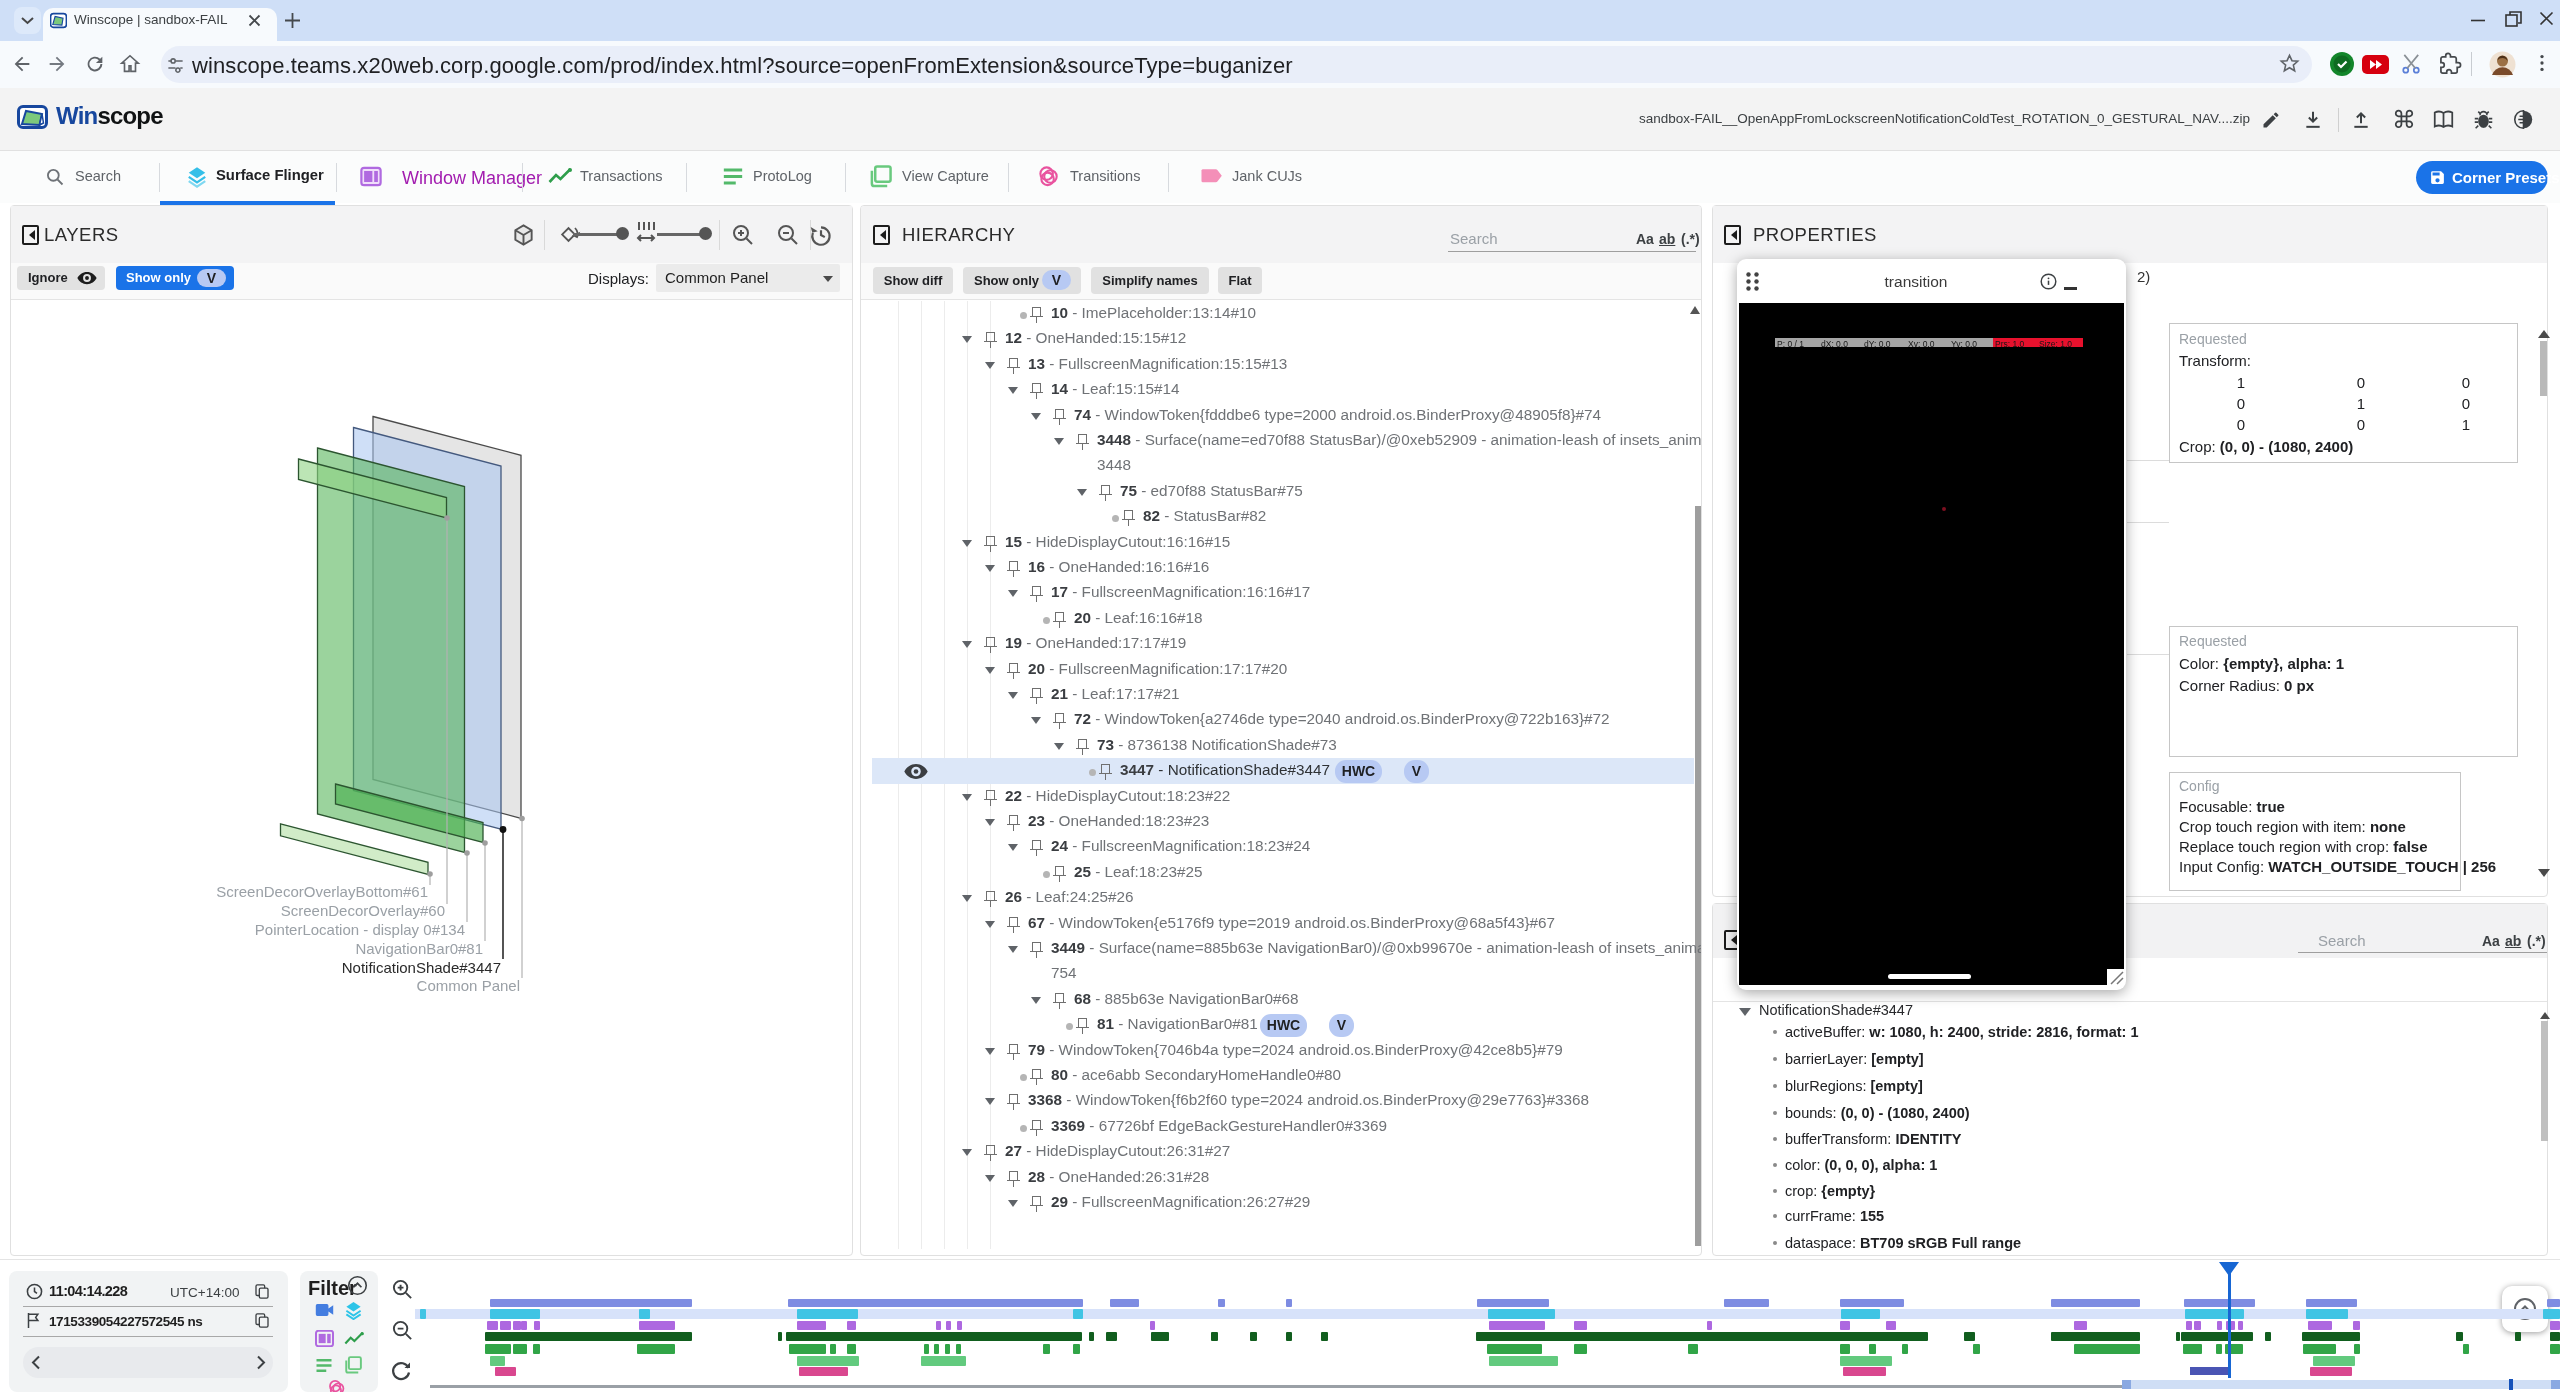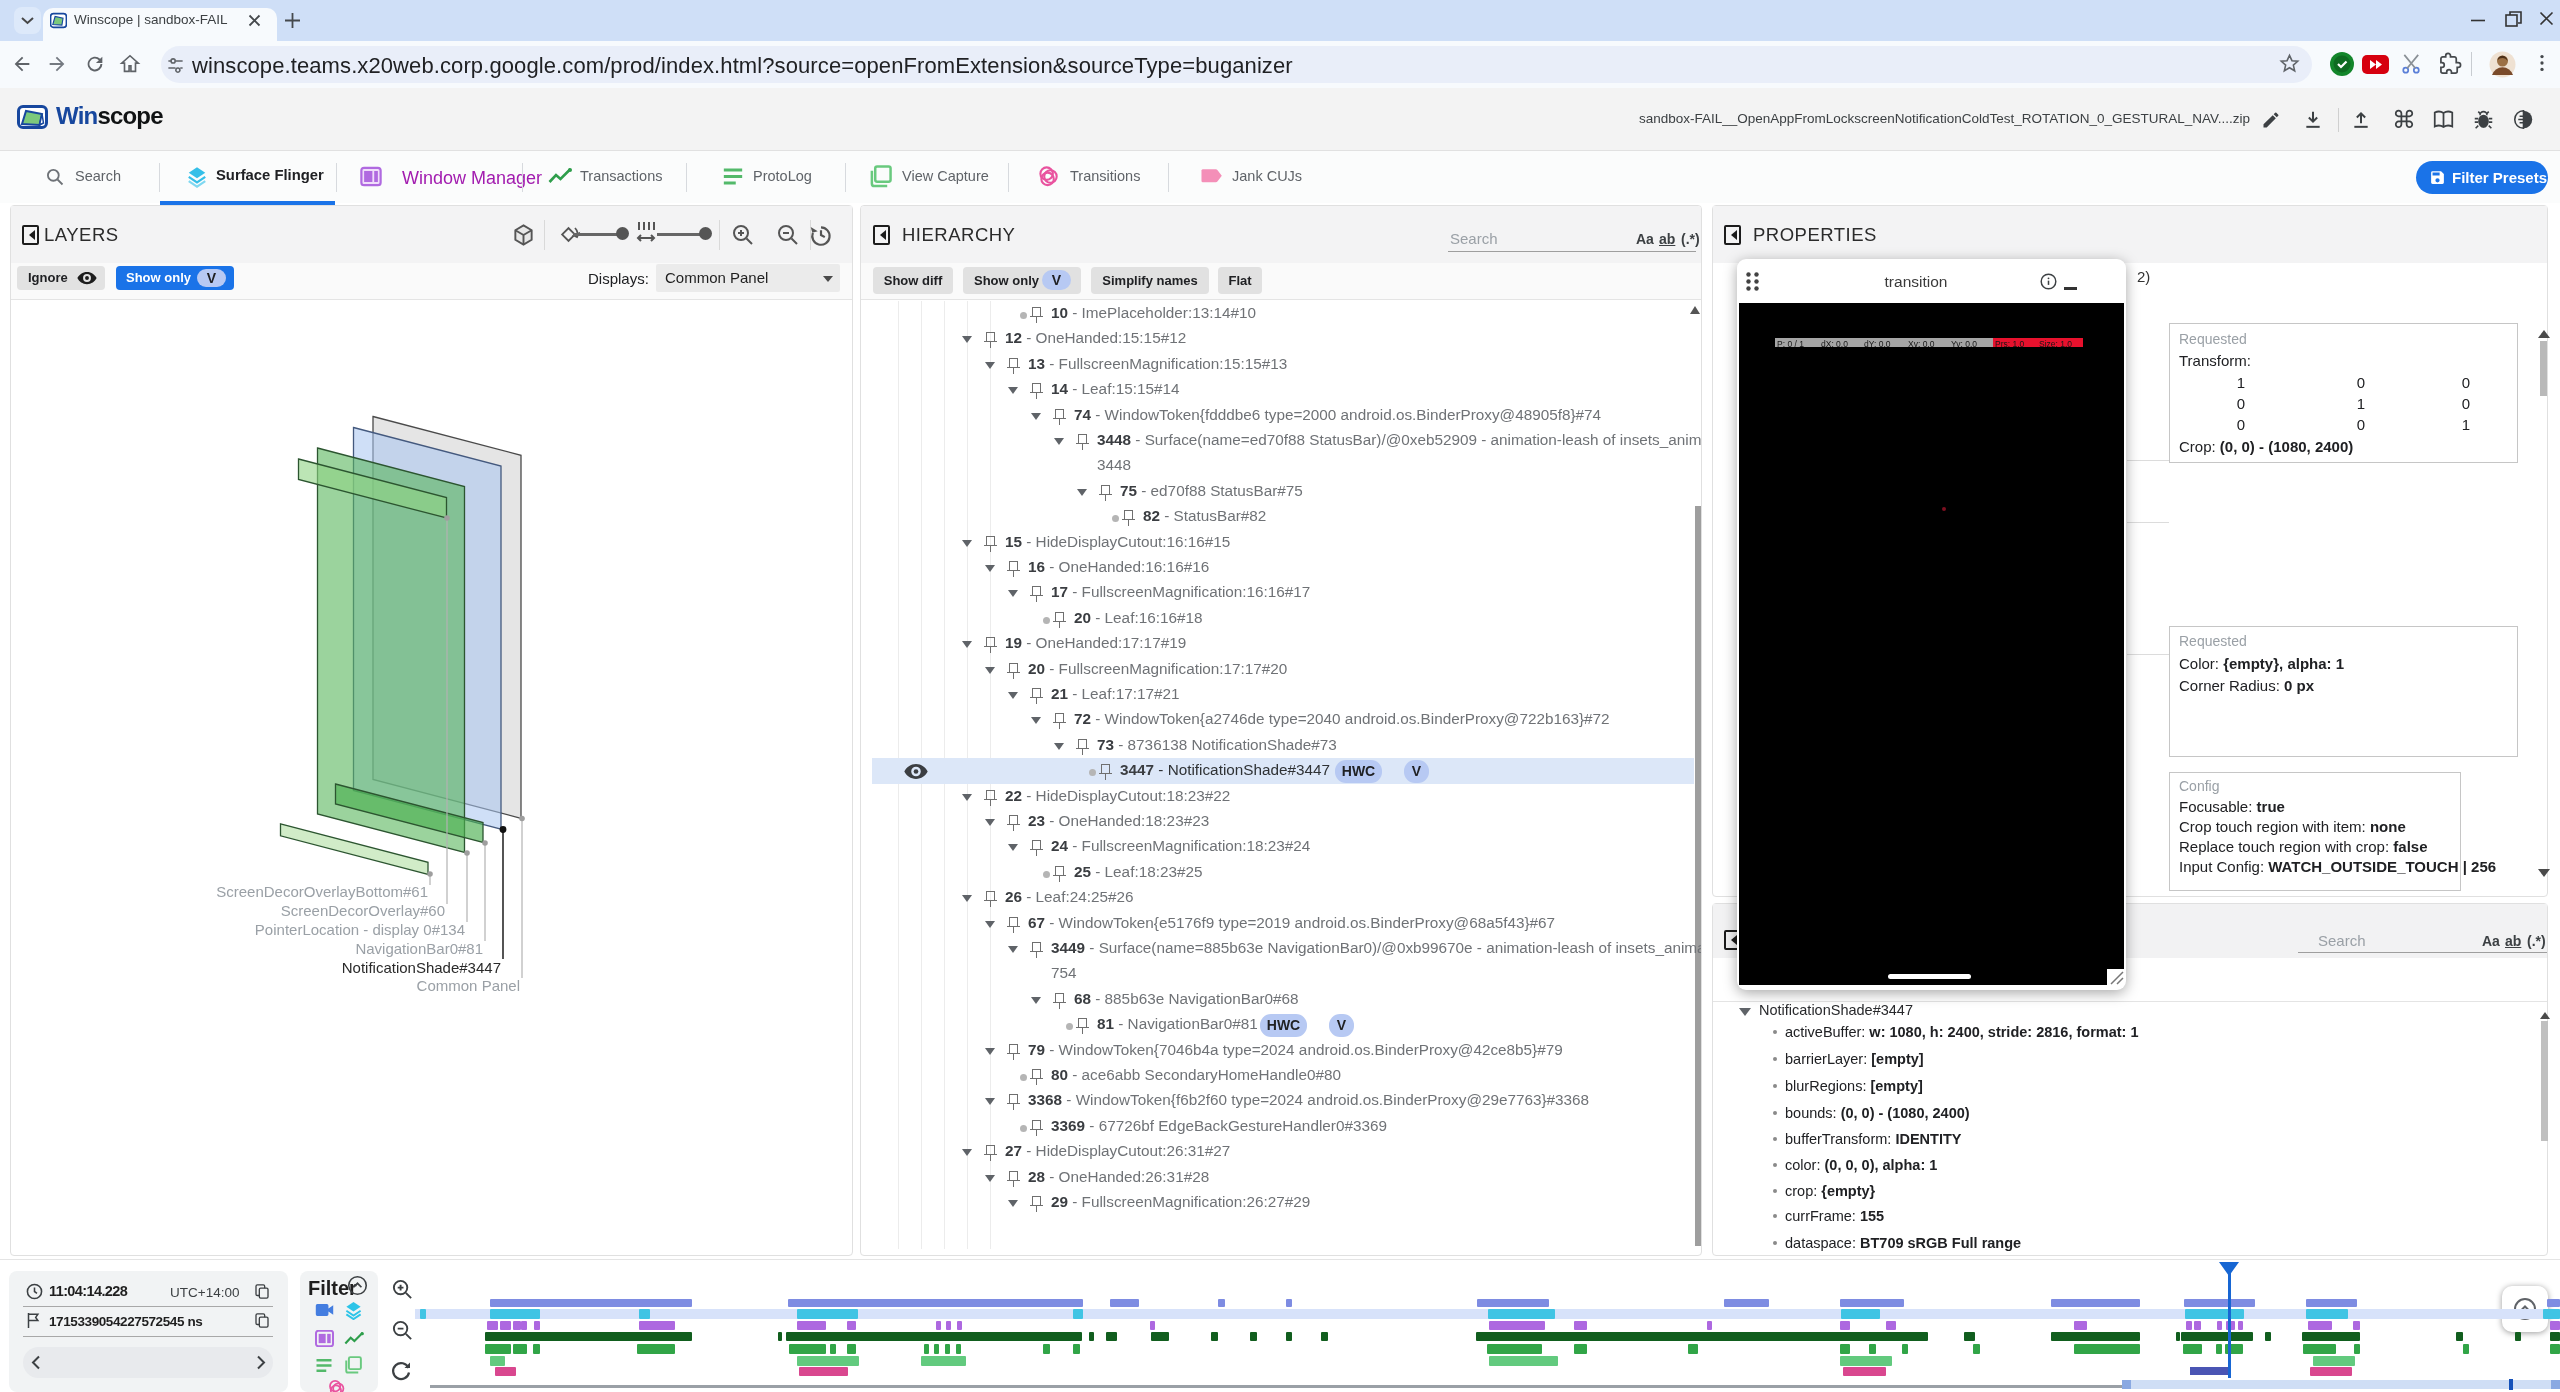--- a/index.html
+++ b/index.html
@@ -200,21 +200,21 @@
 <div class="a" style="left:1070px;top:168px;font-size:14.5px;color:#5f6368">Transitions</div>
 <div class="a" style="left:1168px;top:163px;width:1px;height:29px;background:#d7dade"></div>
 <svg class="a" style="left:1201px;top:168px" width="23" height="17" viewBox="0 0 24 17">
     <path d="M2 1h13.5a2 2 0 0 1 1.6.8l4.6 6-4.6 6a2 2 0 0 1-1.6.8H2a1.5 1.5 0 0 1-1.5-1.5v-10A1.5 1.5 0 0 1 2 1z" fill="#f48fb8"></path>
   </svg>
 <div class="a" style="left:1232px;top:168px;font-size:14.5px;color:#5f6368">Jank CUJs</div>
 <div class="a" style="left:2416px;top:161px;width:132px;height:33px;background:#1a73e8;border-radius:17px"></div>
 <svg class="a" style="left:2429px;top:169px" width="17" height="17" viewBox="0 0 24 24">
     <path d="M17 3H5a2 2 0 0 0-2 2v14a2 2 0 0 0 2 2h14a2 2 0 0 0 2-2V7zM12 19a3 3 0 1 1 0-6 3 3 0 0 1 0 6zm3-10H5V5h10z" fill="#fff"></path>
   </svg>
-<div class="a" style="left:2452px;top:169px;font-size:15px;font-weight:600;color:#fff">Filter Presets</div>
+<div class="a" style="left:2452px;top:169px;font-size:15px;font-weight:600;color:#fff">Corner Presets</div>
 
 <div class="panel" style="left:10px;top:205px;width:843px;height:1051px">
 <div class="phead"></div>
 <div class="picon" style="left:11px"></div>
 <div class="ptitle" style="left:33px">LAYERS</div>
 <svg class="a" style="left:501px;top:17px" width="23" height="24" viewBox="0 0 24 24">
       <path d="M12 2l8.5 5v10L12 22l-8.5-5V7z" fill="#e8e8e8" stroke="#555" stroke-width="2"></path>
       <path d="M12 12l8.5-5M12 12L3.5 7M12 12v10" stroke="#555" stroke-width="2" fill="none"></path>
     </svg>
 <div class="a" style="left:533px;top:14px;width:1px;height:30px;background:#d9d9d9"></div>

